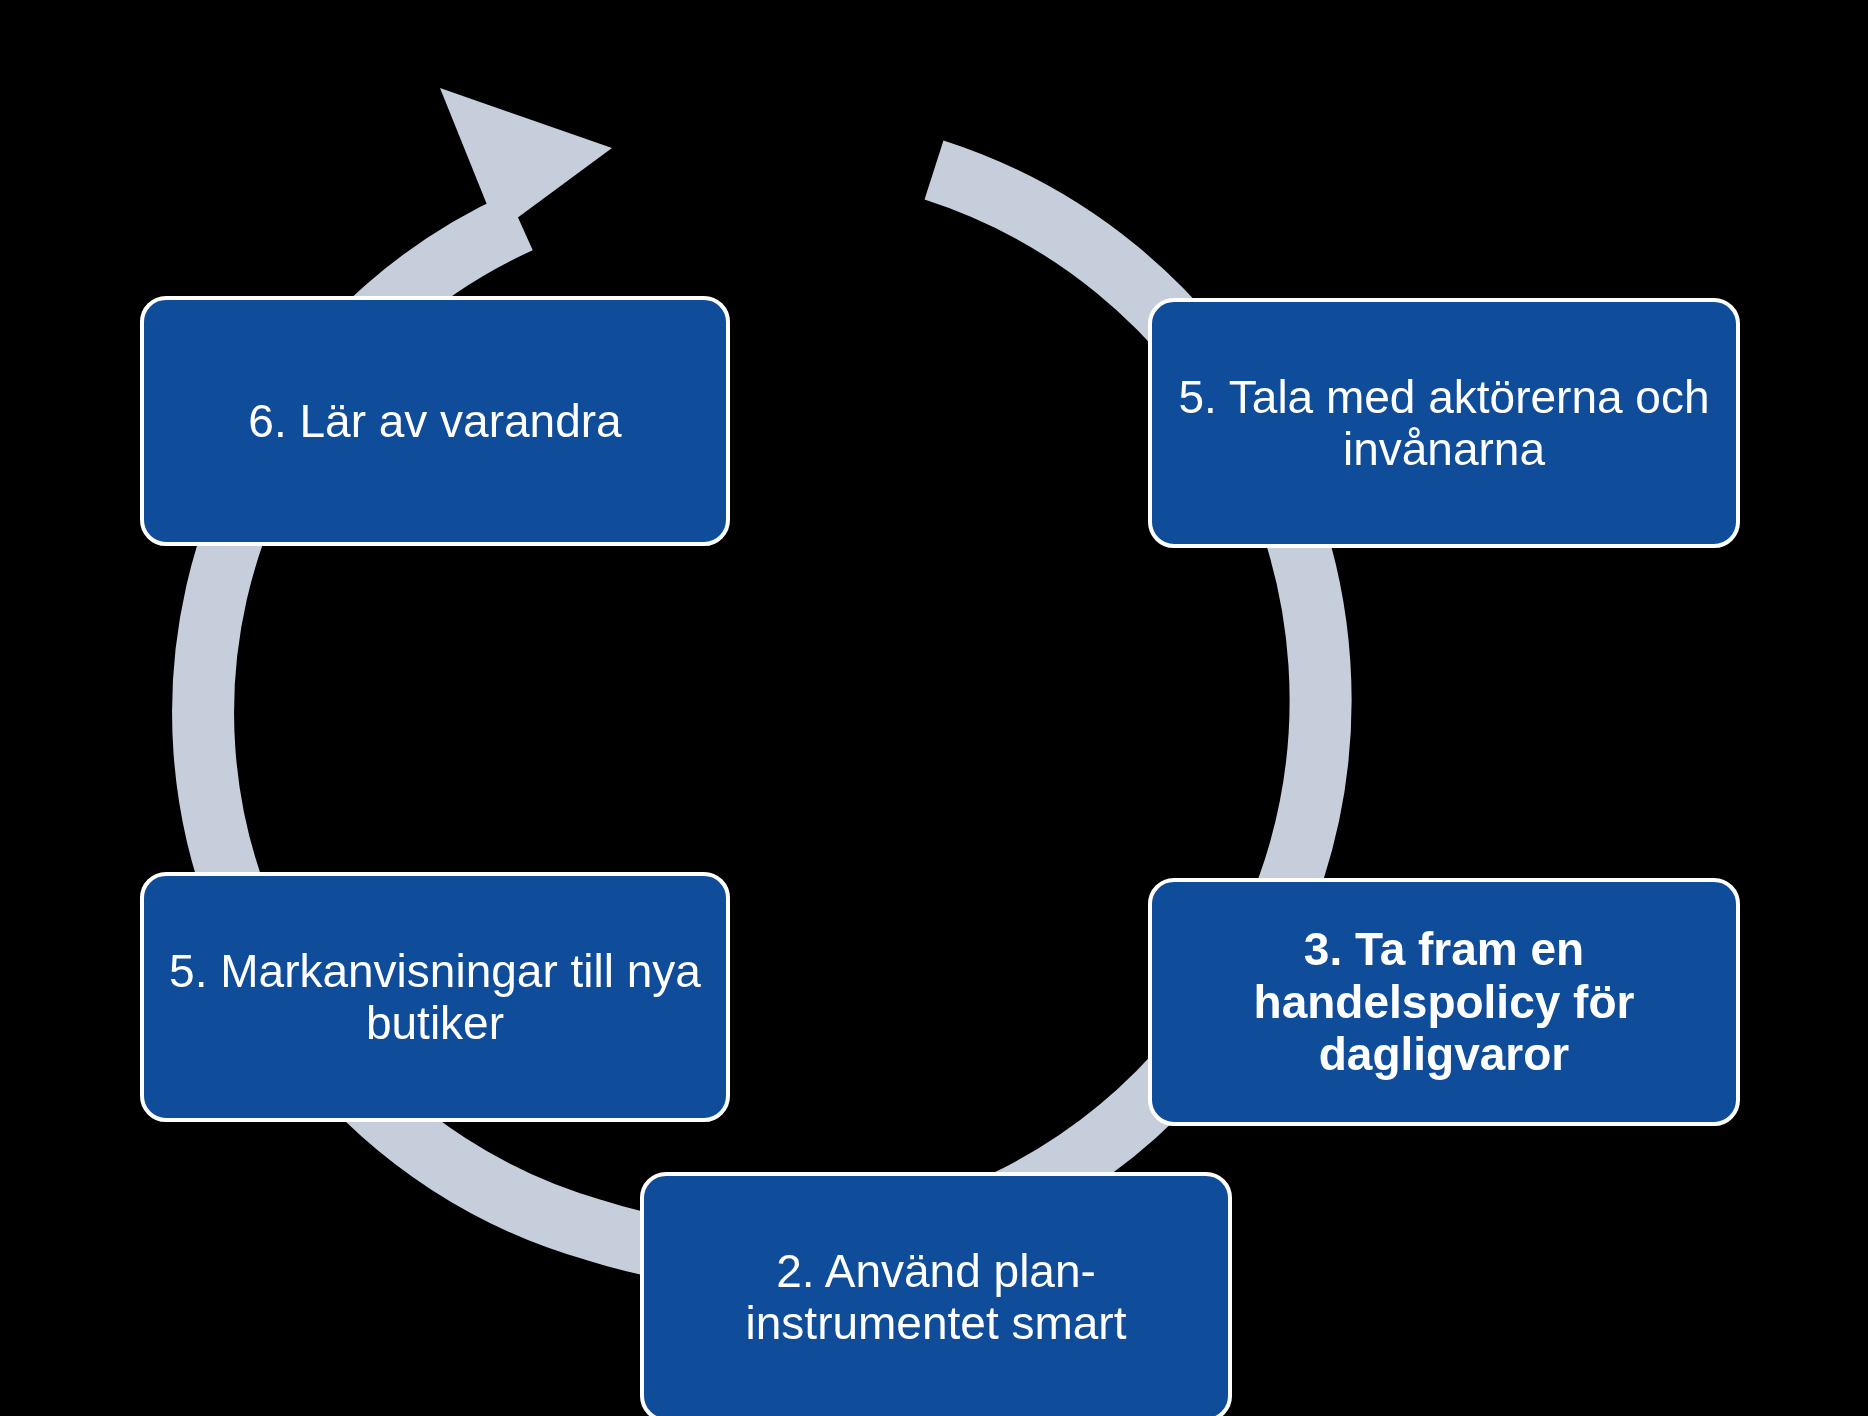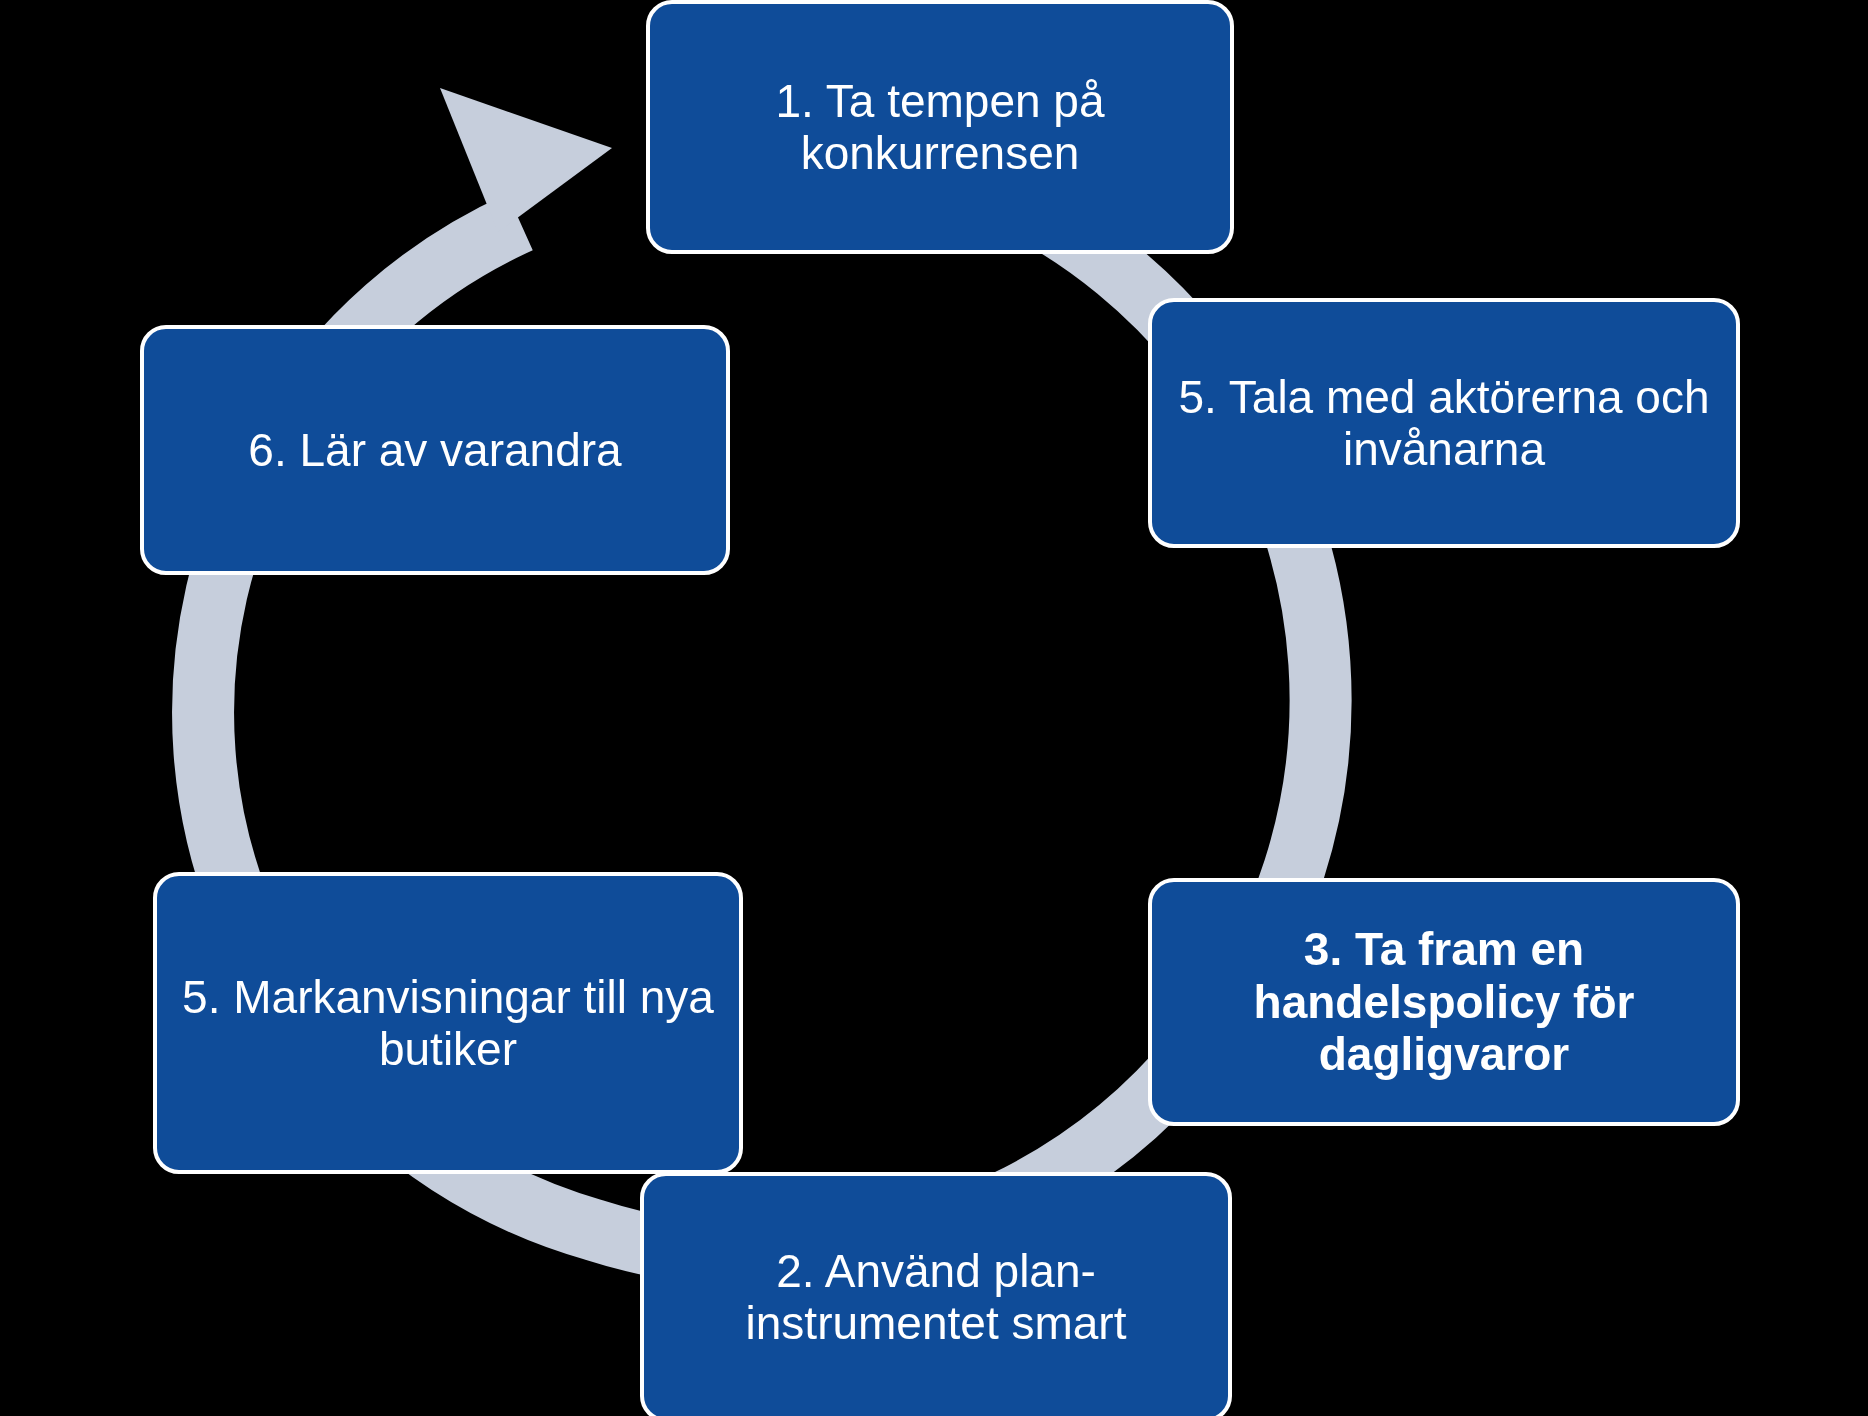--- a/index.html
+++ b/index.html
@@ -37,39 +37,36 @@
     font-size: 46px;
     line-height: 1.14;
     font-weight: 400;
     padding: 10px 18px;
   }
   
   .node-1 { left: 646px; top: 0px;    width: 588px; height: 254px; }
   .node-2 { left: 1148px; top: 298px; width: 592px; height: 250px; }
   .node-3 { left: 1148px; top: 878px; width: 592px; height: 248px; font-weight: bold; }
   .node-4 { left: 640px;  top: 1172px; width: 592px; height: 250px; }
-  .node-5 { left: 153px;  top: 872px; width: 590px; height: 302px; }
-  .node-6 { left: 140px;  top: 296px; width: 590px; height: 250px; margin-top: 29px; }
+  .node-5 { left: 140px;  top: 872px; width: 590px; height: 250px; }
+  .node-6 { left: 140px;  top: 296px; width: 590px; height: 250px; }
 </style>
 </head>
 <body>
 
 <div id="canvas">
 
   <svg class="cycle-arrow" viewBox="0 0 1868 1416" xmlns="http://www.w3.org/2000/svg">
 
     <path d="M 934 170
              A 538 538 0 1 1 594 1230
              A 538 538 0 0 1 520 222" fill="none" stroke="#C6CEDC" stroke-width="62" stroke-linecap="butt"></path>
     <polygon points="440,88 612,148 498,232" fill="#C6CEDC"></polygon>
   </svg>
 
-  <div class="node node-1">
-    <span>1. Ta tempen på konkurrensen</span>
-  </div>
 
   <div class="node node-2">
     <span>5. Tala med aktörerna och invånarna</span>
   </div>
 
   <div class="node node-3">
     <span>3. Ta fram en handelspolicy för dagligvaror</span>
   </div>
 
   <div class="node node-4">

